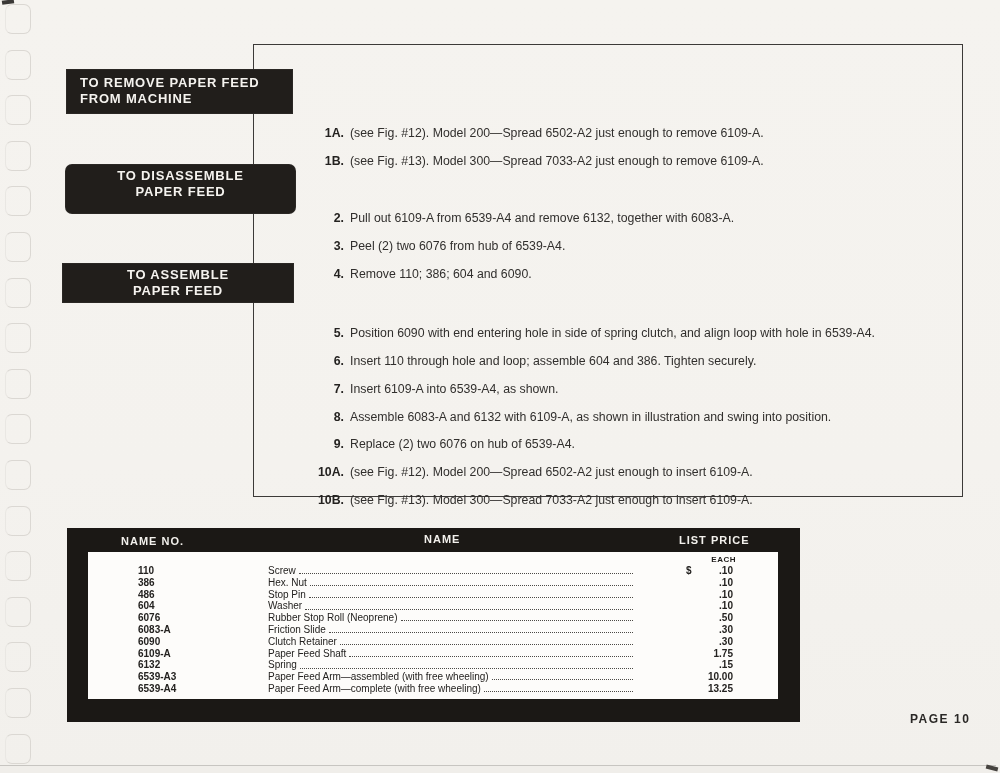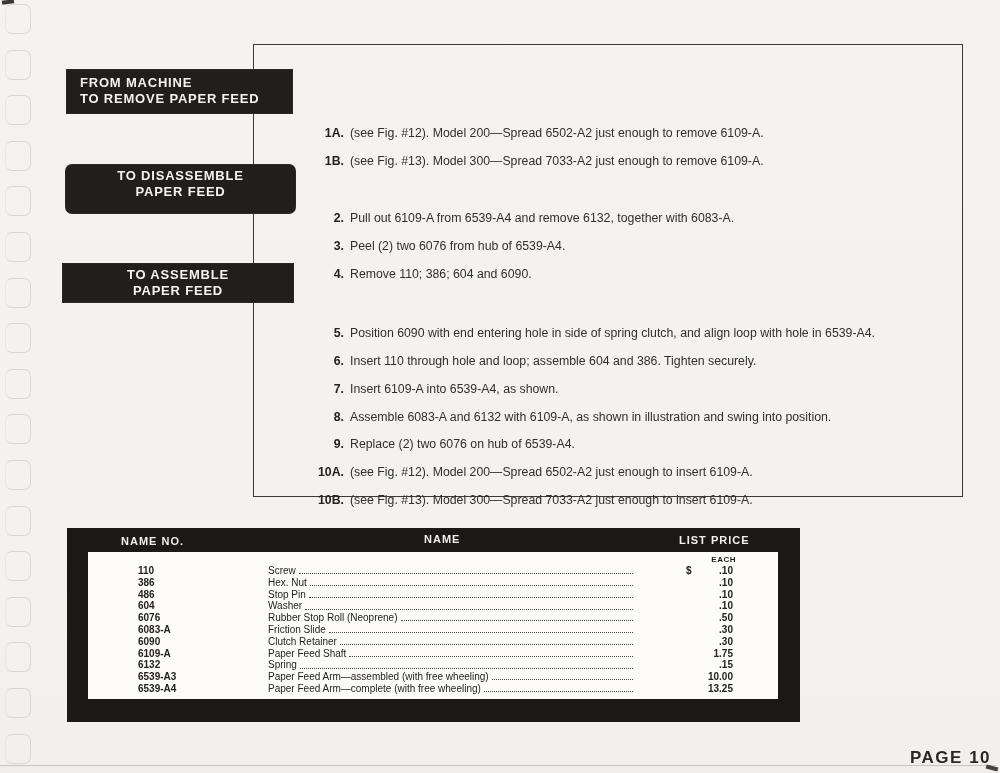--- a/index.html
+++ b/index.html
@@ -56,21 +56,21 @@
   .prows { padding-top:13px; }
   .prow { display:flex; height:11.8px; line-height:11.8px; font-size:10px; padding:0 45px 0 50px; color:#242220; }
   .pno { width:130px; font-weight:700; flex:none; }
   .pname { width:368px; display:flex; min-width:0; flex:none; }
   .pname .nm { white-space:nowrap; }
   .leader { flex:1; border-bottom:1px dotted #4b4945; margin:0 3px 2.5px 3px; min-width:0; }
   .gap50 { width:50px; flex:none; }
   .pdollar { width:16px; font-weight:700; flex:none; }
   .pprice { flex:1; text-align:right; font-weight:700; }
 
-  .page-number { position:absolute; left:910px; top:748px; font-weight:700; font-size:17px; letter-spacing:1.5px; color:#2a2826; }
+  .page-number { position:absolute; left:910px; top:712px; font-weight:700; font-size:12px; letter-spacing:1.5px; color:#2a2826; }
 
   
   .bottom-edge { position:absolute; left:0; top:765px; width:996px; height:8px; background:#f0eeea; border-top:1px solid #c7c5c1; }
   .bottom-speck { position:absolute; left:986px; top:766px; width:12px; height:4px; background:#46433f; transform:rotate(14deg); }
 </style>
 </head>
 <body>
 
 <div class="page">
 
@@ -154,22 +154,22 @@
         </div>
 
         <div class="step">
           <span class="step-num">10B.</span>
           <span class="step-text">(see Fig. #13). Model 300—Spread 7033-A2 just enough to insert 6109-A.</span>
         </div>
       </div>
   </div>
 
   <div class="plate plate-1">
+    <div>TO REMOVE PAPER FEED</div>
     <div>FROM MACHINE</div>
-    <div>TO REMOVE PAPER FEED</div>
   </div>
   <div class="plate plate-2">
     <div>TO DISASSEMBLE</div>
     <div>PAPER FEED</div>
   </div>
   <div class="plate plate-3">
     <div>TO ASSEMBLE</div>
     <div>PAPER FEED</div>
   </div>
 

